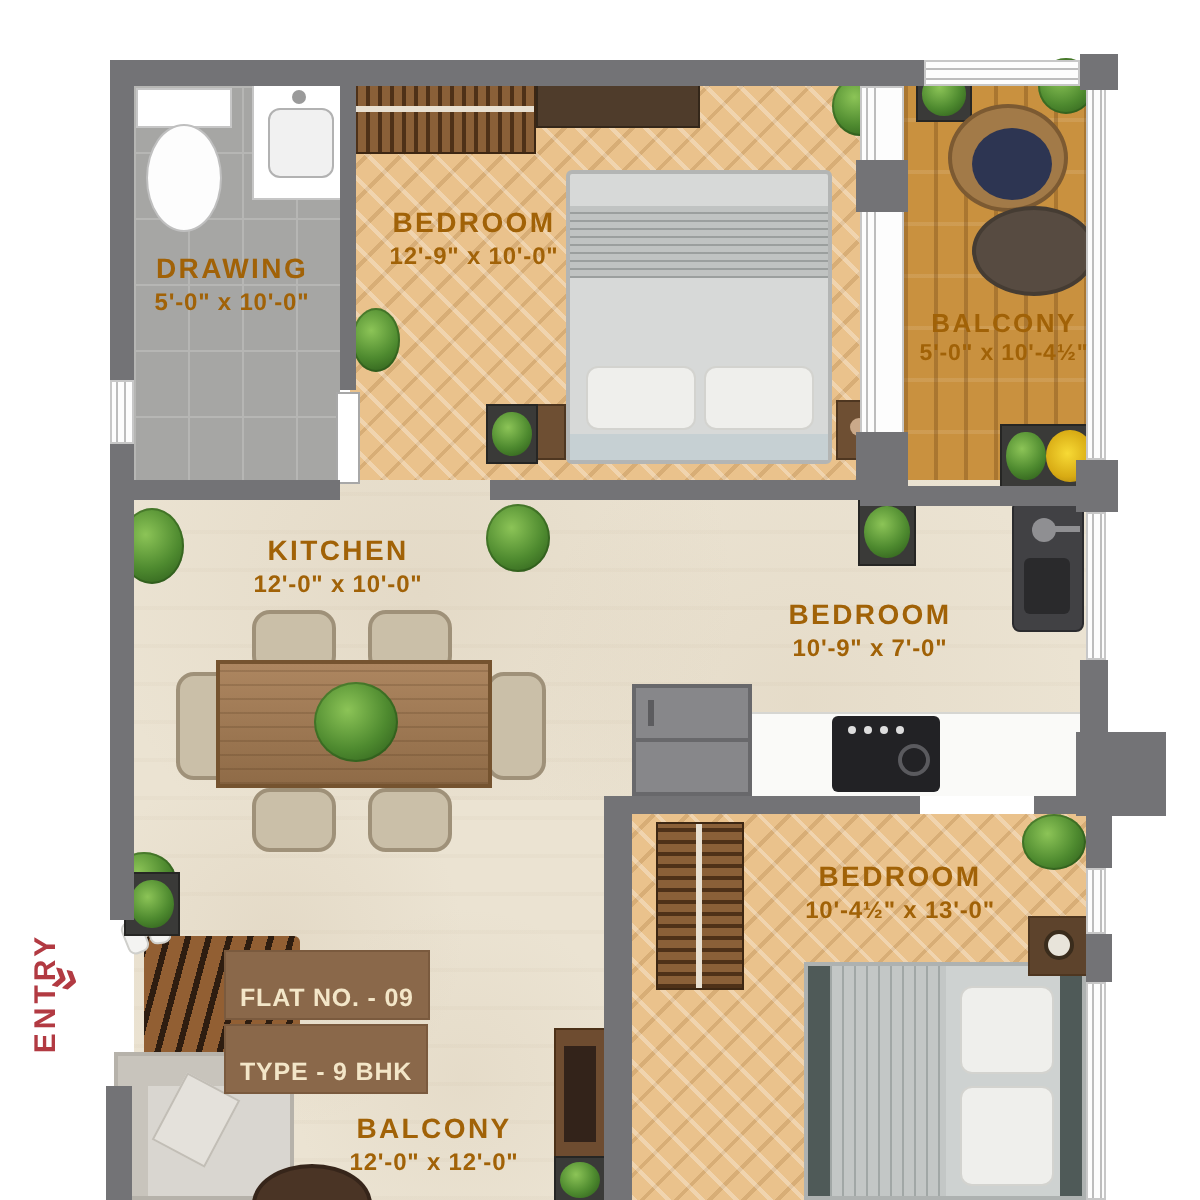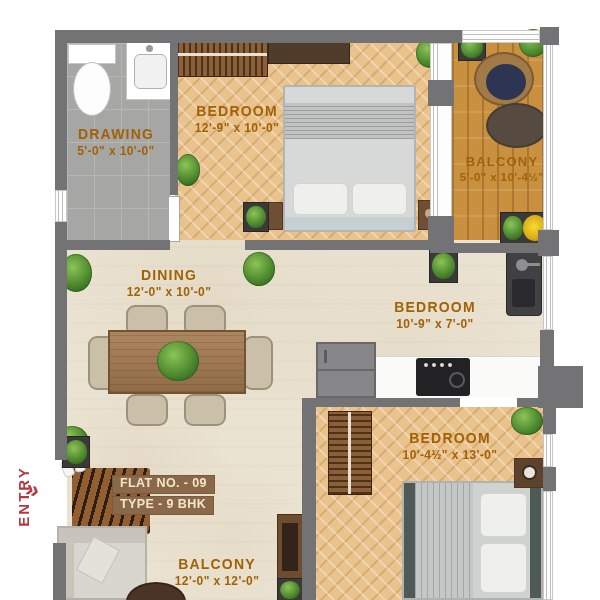--- a/index.html
+++ b/index.html
@@ -20,21 +20,21 @@
                       repeating-linear-gradient(0deg,rgba(255,255,255,.10) 0 2px,transparent 2px 26px);}
   .floor-marble{position:absolute;background-color:#ebe3d2;
      background-image:radial-gradient(circle at 30% 35%,rgba(190,170,140,.16),transparent 45%),
                       radial-gradient(circle at 70% 70%,rgba(190,170,140,.13),transparent 40%),
                       repeating-linear-gradient(0deg,rgba(170,150,120,.05) 0 2px,transparent 2px 19px);}
   .room-label{position:absolute;text-align:center;color:#a16207;z-index:30;}
   .room-name{font-size:14px;font-weight:bold;letter-spacing:1.2px;}
   .room-dims{font-size:12px;font-weight:bold;letter-spacing:.4px;margin-top:2px;}
   .info-box{position:absolute;z-index:30;}
   .info-row{display:table;background:#8a684a;color:#f3e6c8;font-size:12.5px;font-weight:bold;
-            letter-spacing:.4px;padding:0 7px 3px 7px;margin-bottom:2px;border:1px solid #7a5a3e;}
+            letter-spacing:.4px;padding:16px 7px 3px 7px;margin-bottom:2px;border:1px solid #7a5a3e;}
   .plant{position:absolute;border-radius:50%;z-index:20;
      background:radial-gradient(circle at 40% 35%,#8cc457,#4e8a2f 55%,#2f5f1c 92%);
      box-shadow:inset 0 0 0 1px rgba(35,70,20,.4);}
   .planter{position:absolute;background:#3a3a38;border:1px solid #262624;z-index:20;
      display:flex;align-items:center;justify-content:center;}
   .plant-in{width:84%;height:82%;border-radius:50%;
      background:radial-gradient(circle at 40% 35%,#8cc457,#4e8a2f 55%,#2f5f1c 92%);}
   .flower-in{width:50%;height:88%;border-radius:50%;
      background:radial-gradient(circle at 45% 45%,#f7da35,#d8ab14 60%,#a87f0b 95%);}
   .chair{position:absolute;background:#cabfa8;border:2px solid #9f9179;border-radius:9px;z-index:18;}
@@ -206,21 +206,21 @@
   </div>
   <div class="room-label" style="left:163px;top:103px;width:148px;">
     <div class="room-name">BEDROOM</div>
     <div class="room-dims">12'-9" x 10'-0"</div>
   </div>
   <div class="room-label" style="left:448px;top:154px;width:108px;">
     <div class="room-name" style="font-size:13px;">BALCONY</div>
     <div class="room-dims" style="font-size:11.5px;">5'-0" x 10'-4½"</div>
   </div>
   <div class="room-label" style="left:110px;top:267px;width:118px;">
-    <div class="room-name">DINING</div>
+    <div class="room-name">KITCHEN</div>
     <div class="room-dims">12'-0" x 10'-0"</div>
   </div>
   <div class="room-label" style="left:376px;top:299px;width:118px;">
     <div class="room-name">BEDROOM</div>
     <div class="room-dims">10'-9" x 7'-0"</div>
   </div>
   <div class="room-label" style="left:378px;top:430px;width:144px;">
     <div class="room-name">BEDROOM</div>
     <div class="room-dims">10'-4½" x 13'-0"</div>
   </div>

